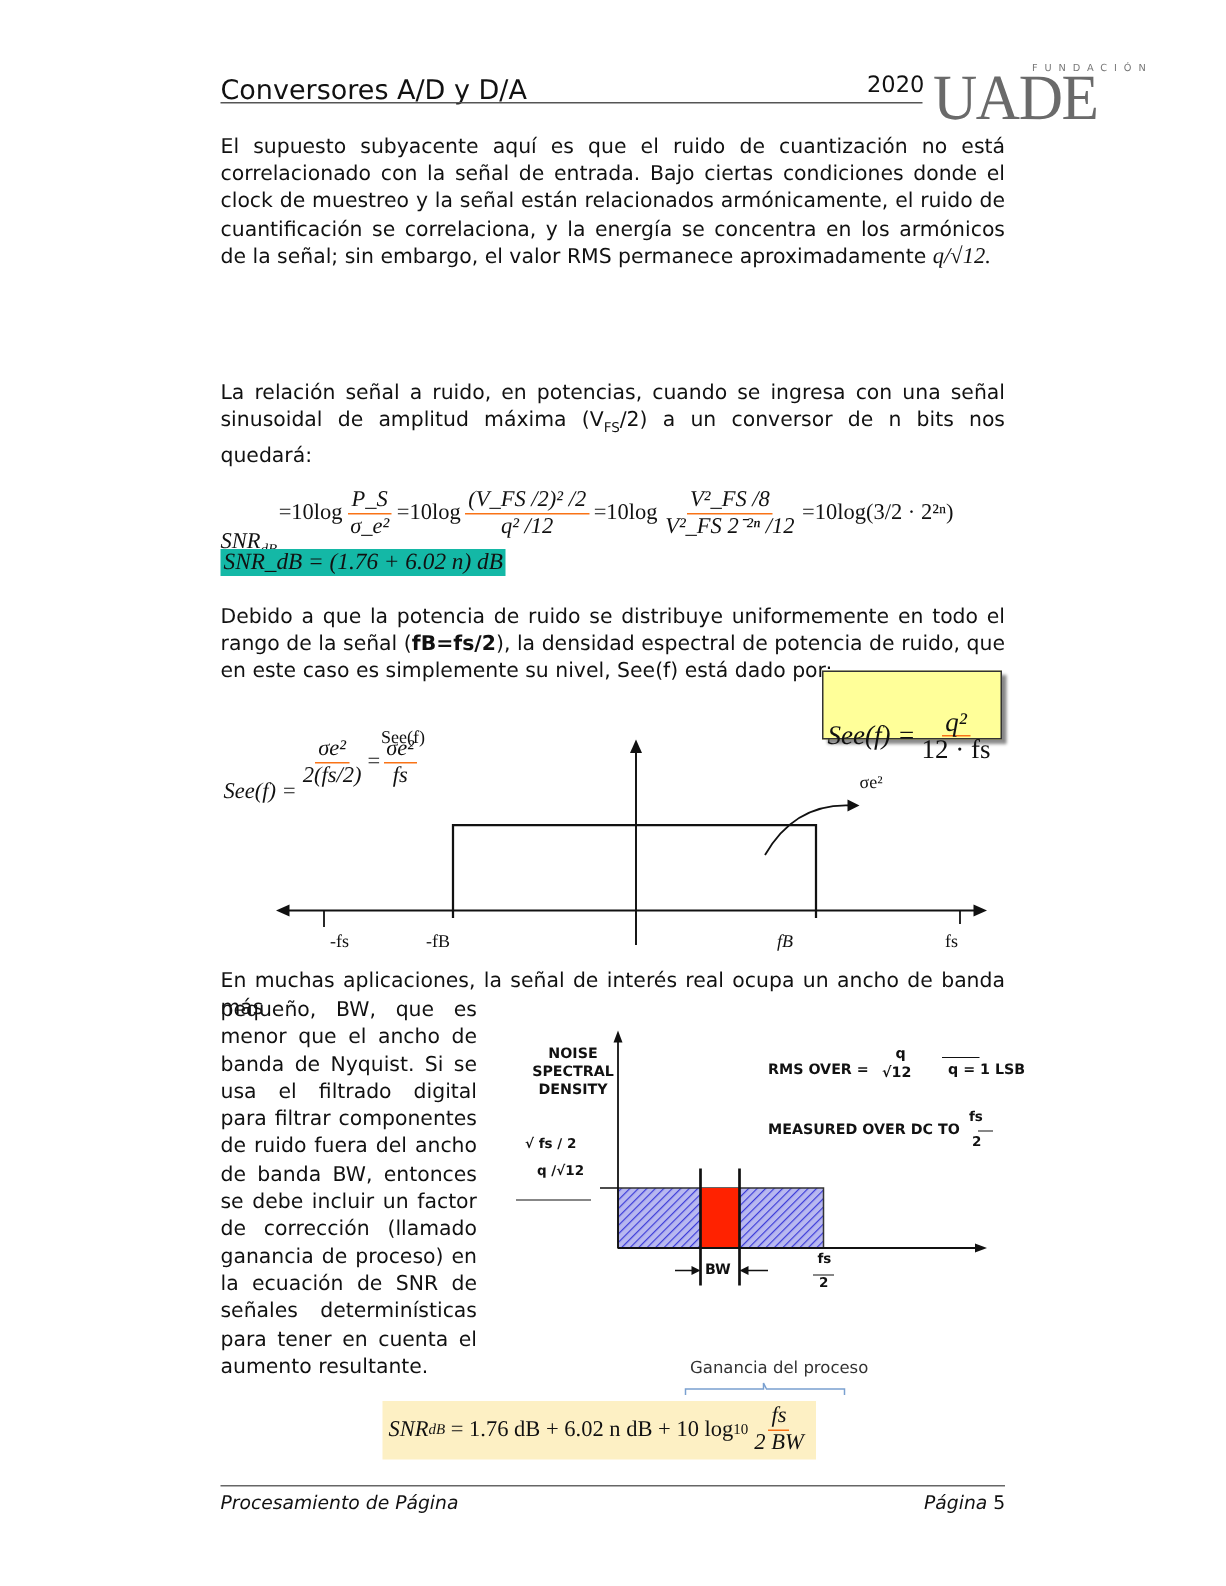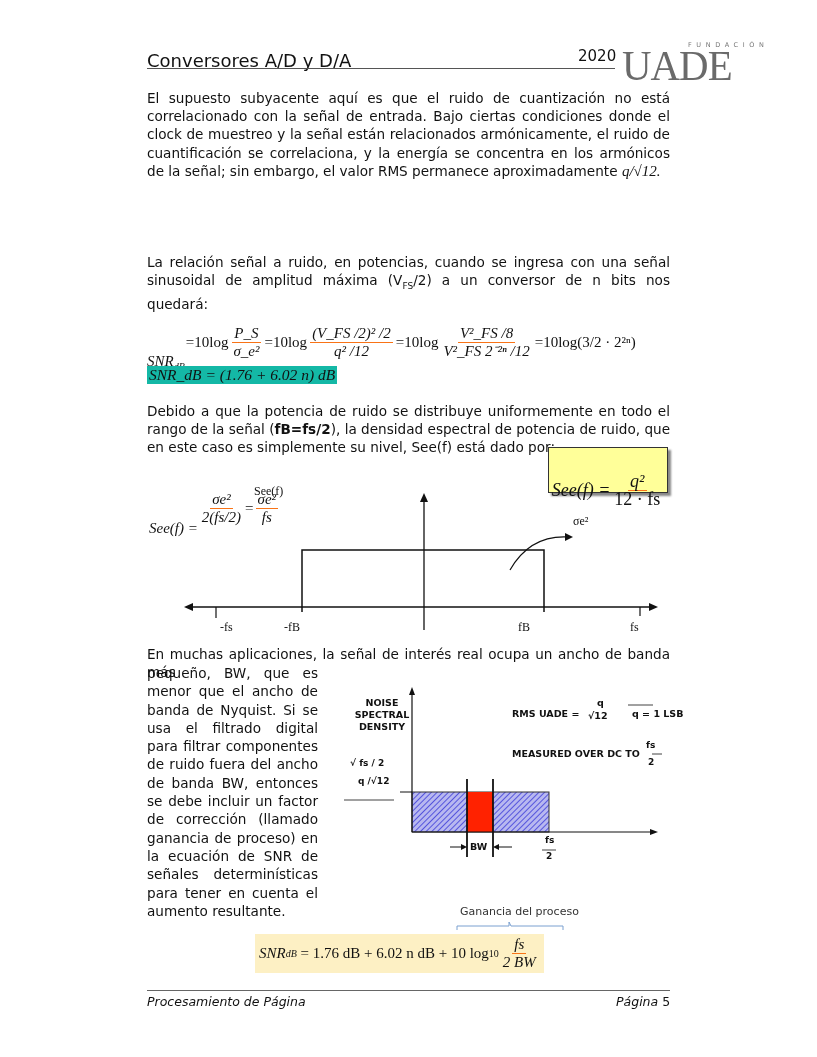--- a/index.html
+++ b/index.html
@@ -106,21 +106,21 @@
   <polyline points="122,132 122,70 364,70 364,132" fill="none" stroke="#111" stroke-width="1.5"></polyline>
   <line x1="36" y1="127" x2="36" y2="138" stroke="#111" stroke-width="1.2"></line>
   <line x1="460" y1="127" x2="460" y2="136" stroke="#111" stroke-width="1.2"></line>
   <path d="M 330 90 Q 350 55 388 57" fill="none" stroke="#111" stroke-width="1.2"></path>
   <polygon points="393,57 385,53 385,61" fill="#111"></polygon>
 </svg>
 <div class="abs serif" style="left:254px; top:484px; font-size:12px;">See(f)</div>
 <div class="abs serif" style="left:573px; top:514px; font-size:12px;">σe²</div>
 <div class="abs serif" style="left:204px; top:620px; font-size:12px;margin-left:16px;">-fs</div>
 <div class="abs serif" style="left:284px; top:620px; font-size:12px;">-fB</div>
-<div class="abs serif" style="left:518px; top:620px; font-size:12px;">fB</div>
+<div class="abs serif" style="left:518px; top:620px; font-size:12px;font-style:italic;">fB</div>
 <div class="abs serif" style="left:630px; top:620px; font-size:12px;">fs</div>
 
 <div class="abs para" style="top:645px;">En muchas aplicaciones, la señal de interés real ocupa un ancho de banda más</div>
 <div class="abs para" style="top:664px; width:171px; line-height:18.3px;">pequeño, BW, que es menor que el ancho de banda de Nyquist. Si se usa el filtrado digital para filtrar componentes de ruido fuera del ancho de banda BW, entonces se debe incluir un factor de corrección (llamado ganancia de proceso) en la ecuación de SNR de señales determinísticas para tener en cuenta el aumento resultante.</div>
 
 <svg class="abs" style="left:340px; top:685px;" width="340" height="180">
   <defs>
     <pattern id="hatch" width="4" height="4" patternUnits="userSpaceOnUse" patternTransform="rotate(45)">
       <rect width="4" height="4" fill="#b8b8f0"></rect>
       <line x1="0" y1="0" x2="0" y2="4" stroke="#3b3bd9" stroke-width="1.6"></line>
@@ -142,21 +142,21 @@
   <line x1="4" y1="115" x2="54" y2="115" stroke="#111" stroke-width="0.8"></line>
   <line x1="288" y1="20" x2="313" y2="20" stroke="#111" stroke-width="0.8"></line>
   <line x1="312" y1="69" x2="322" y2="69" stroke="#111" stroke-width="0.8"></line>
   <line x1="202" y1="165" x2="216" y2="165" stroke="#111" stroke-width="0.8"></line>
 </svg>
 <div class="abs" style="left:352px; top:697px; font-size:9.5px; font-weight:bold; text-align:center; line-height:12px; width:60px;">
   <div>NOISE</div>
   <div>SPECTRAL</div>
   <div>DENSITY</div>
 </div>
-<div class="abs" style="left:512px; top:708px; font-size:9.5px; font-weight:bold;">RMS UADE =</div>
+<div class="abs" style="left:512px; top:708px; font-size:9.5px; font-weight:bold;">RMS OVER =</div>
 <div class="abs" style="left:597px; top:697px; font-size:9.5px; font-weight:bold;">q</div>
 <div class="abs" style="left:588px; top:710px; font-size:9.5px; font-weight:bold;">√12</div>
 <div class="abs" style="left:632px; top:708px; font-size:9.5px; font-weight:bold;">q = 1 LSB</div>
 <div class="abs" style="left:512px; top:748px; font-size:9.5px; font-weight:bold;">MEASURED OVER DC TO</div>
 <div class="abs" style="left:646px; top:740px; font-size:9px; font-weight:bold;">fs</div>
 <div class="abs" style="left:648px; top:757px; font-size:9px; font-weight:bold;">2</div>
 <div class="abs" style="left:358px; top:776px; font-size:9px; font-weight:bold;">q /√12</div>
 <div class="abs" style="left:350px; top:758px; font-size:9px; font-weight:bold;">√ fs / 2</div>
 <div class="abs" style="left:470px; top:841px; font-size:9.5px; font-weight:bold;">BW</div>
 <div class="abs" style="left:545px; top:835px; font-size:9px; font-weight:bold;">fs</div>

